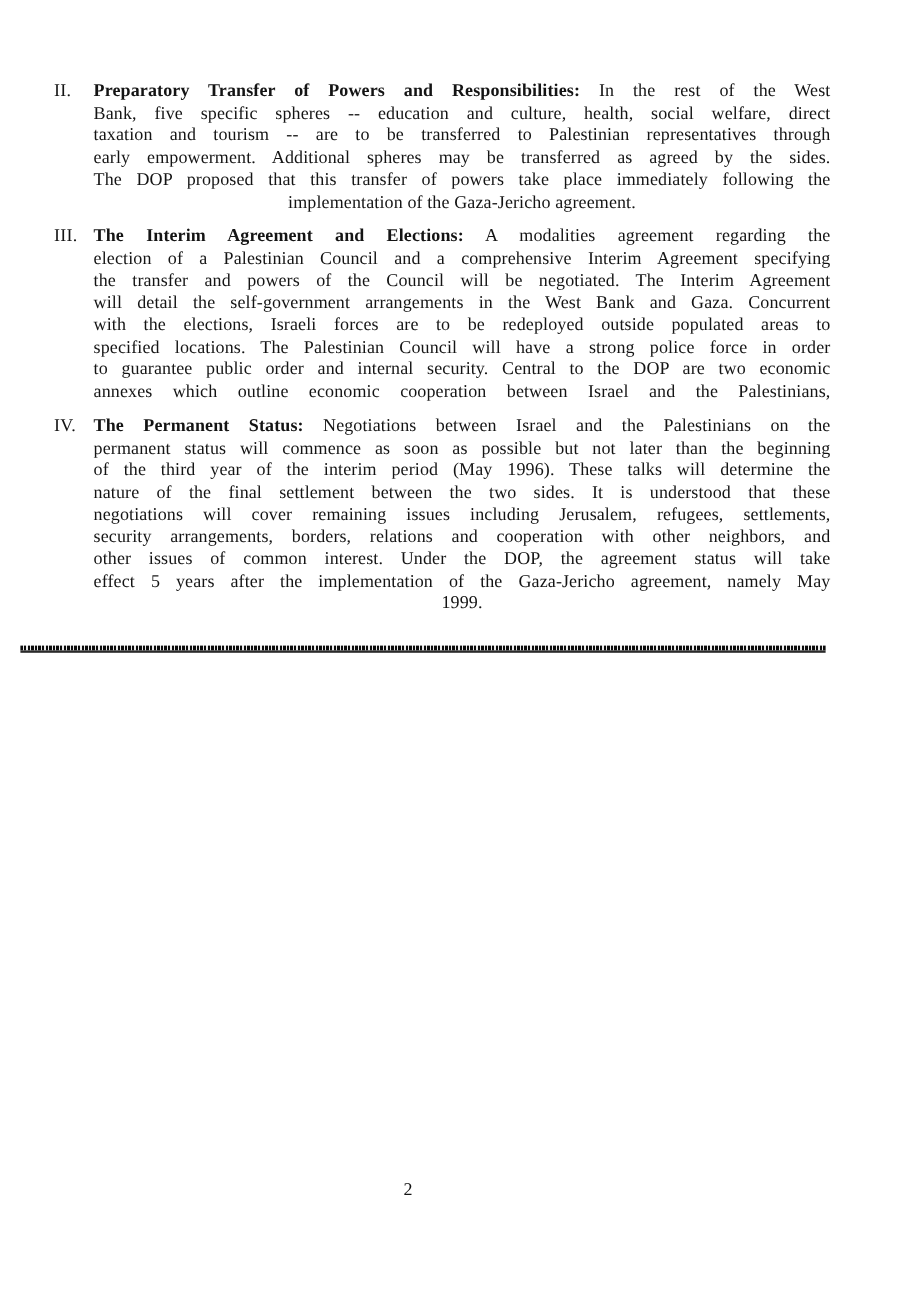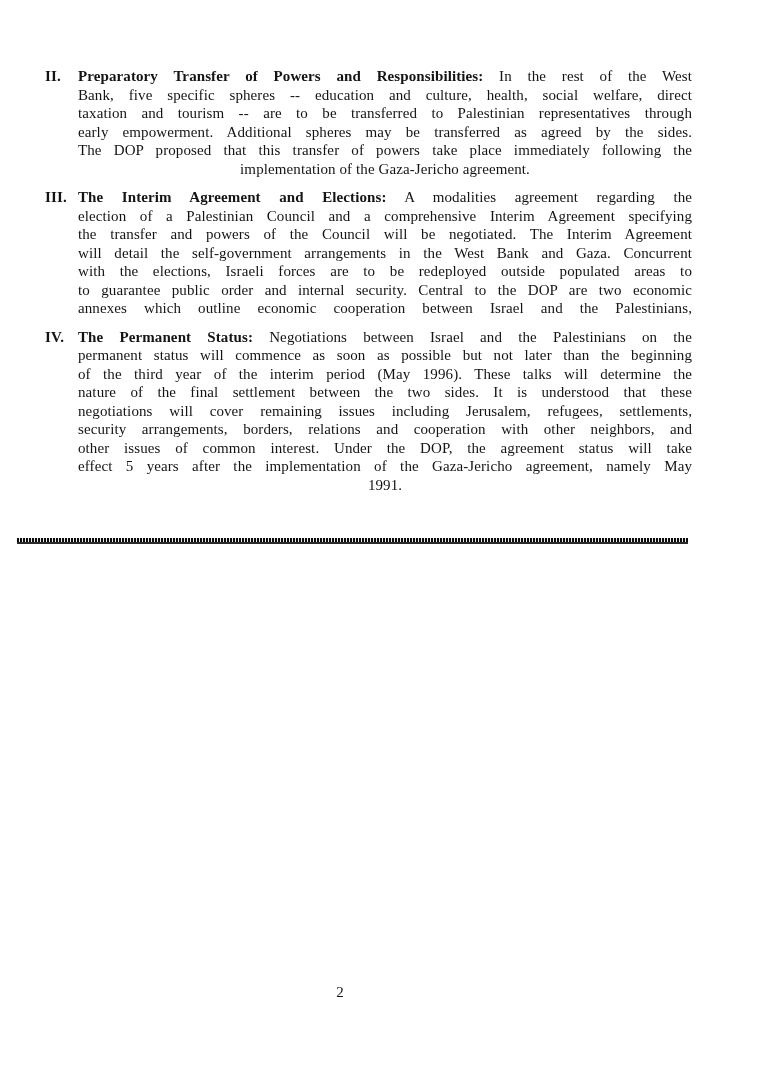--- a/index.html
+++ b/index.html
@@ -27,21 +27,20 @@
     display: flex;
     align-items: flex-start;
     margin-bottom: 10px;
   }
   .numeral {
     flex: 0 0 33px;
     width: 33px;
     font-size: 15px;
     line-height: 18.5px;
     letter-spacing: 0.2px;
-    font-weight: bold;
   }
   .para {
     flex: 1;
     min-width: 0;
   }
   .line {
     font-size: 15px;
     line-height: 18.5px;
     text-align: center;
     letter-spacing: 0.1px;
@@ -89,37 +88,38 @@
     </div>
 
     <div class="doc-section">
       <div class="numeral">III.</div>
       <div class="para">
         <div class="line jline"><span class="bold">The Interim Agreement and Elections:</span> <span>A modalities agreement regarding the</span></div>
         <div class="line jline">election of a Palestinian Council and a comprehensive Interim Agreement specifying</div>
         <div class="line jline">the transfer and powers of the Council will be negotiated. The Interim Agreement</div>
         <div class="line jline">will detail the self-government arrangements in the West Bank and Gaza. Concurrent</div>
         <div class="line jline">with the elections, Israeli forces are to be redeployed outside populated areas to</div>
+        <div class="line jline">specified locations. The Palestinian Council will have a strong police force in order</div>
         <div class="line jline">to guarantee public order and internal security. Central to the DOP are two economic</div>
         <div class="line jline">annexes which outline economic cooperation between Israel and the Palestinians,</div>
       </div>
     </div>
 
     <div class="doc-section">
       <div class="numeral">IV.</div>
       <div class="para">
         <div class="line jline"><span class="bold">The Permanent Status:</span> <span>Negotiations between Israel and the Palestinians on the</span></div>
         <div class="line jline">permanent status will commence as soon as possible but not later than the beginning</div>
         <div class="line jline">of the third year of the interim period (May 1996). These talks will determine the</div>
         <div class="line jline">nature of the final settlement between the two sides. It is understood that these</div>
         <div class="line jline">negotiations will cover remaining issues including Jerusalem, refugees, settlements,</div>
         <div class="line jline">security arrangements, borders, relations and cooperation with other neighbors, and</div>
         <div class="line jline">other issues of common interest. Under the DOP, the agreement status will take</div>
         <div class="line jline">effect 5 years after the implementation of the Gaza-Jericho agreement, namely May</div>
-        <div class="line">1991.</div>
+        <div class="line">1999.</div>
       </div>
     </div>
 
   </div>
 
   <div class="separator"></div>
 
   <div class="page-number">2</div>
 </div>
 

